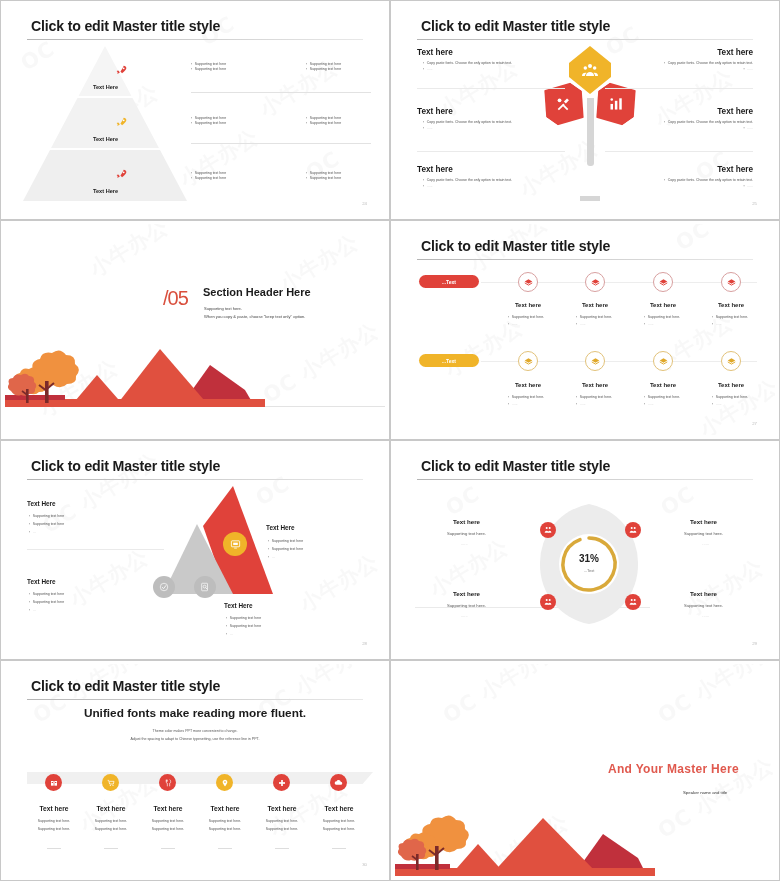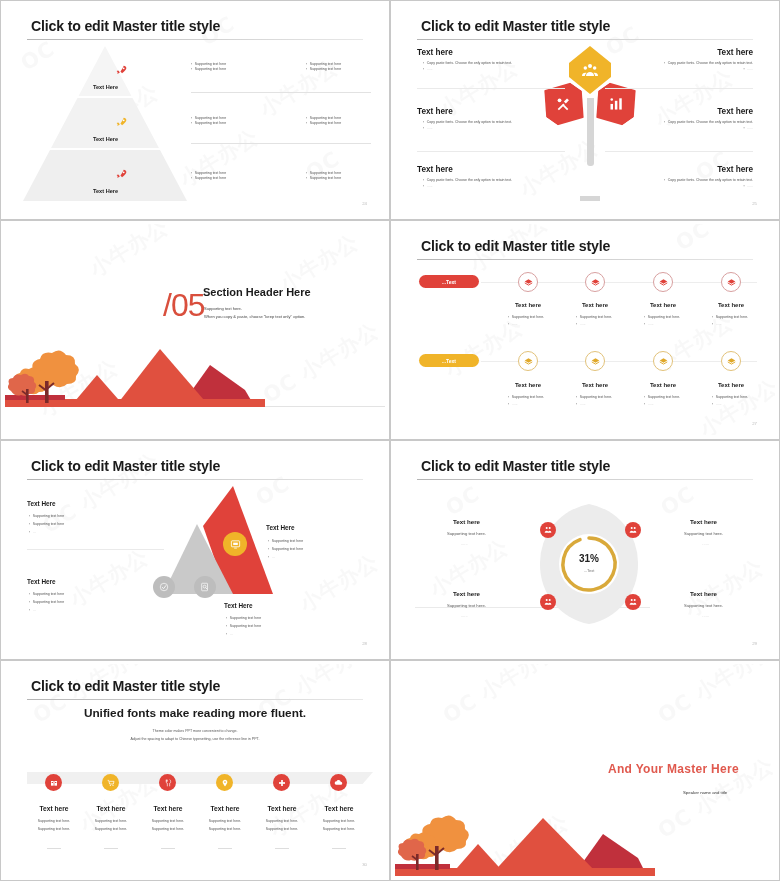--- a/index.html
+++ b/index.html
@@ -41,21 +41,21 @@
   
   .s2-col-title { position:absolute; font-size:8.2px; font-weight:bold; color:#1b1b1b; }
   .s2-hr { position:absolute; height:1px; background:#eaeaea; }
   .flower { position:absolute; }
   .petal { position:absolute; width:42px; height:48px; }
   .stem { position:absolute; left:50%; top:52px; width:7px; height:68px; margin-left:-3.5px; background:#d6d6d6;
     border-radius:0 0 3px 3px; }
   .stem-base { position:absolute; left:50%; bottom:0; width:20px; height:5px; margin-left:-10px; background:#d6d6d6; }
 
   
-  .sec-num { position:absolute; font-size:32px; color:#d94f3d; font-weight:300; letter-spacing:-1px; font-family:"Liberation Sans",sans-serif; }
+  .sec-num { position:absolute; font-size:20px; color:#d94f3d; font-weight:300; letter-spacing:-1px; font-family:"Liberation Sans",sans-serif; }
   .sec-h { position:absolute; font-size:11px; font-weight:bold; color:#1b1b1b; }
   .sec-p { position:absolute; font-size:4.1px; color:#444; line-height:7px; }
   .scene { position:absolute; left:0; bottom:28px; width:260px; height:70px; }
   .hr-floor { position:absolute; left:0; right:0; bottom:28px; height:1px; background:#e3e3e3; }
 
   
   .pill { position:absolute; width:60px; height:13px; border-radius:7px; color:#fff; font-size:5px;
     display:flex; align-items:center; justify-content:center; font-weight:bold; }
   .tl-line { position:absolute; height:1px; background:#ededed; }
   .ring { position:absolute; width:20px; height:20px; border-radius:50%; border:1px solid #d8a0a0;

